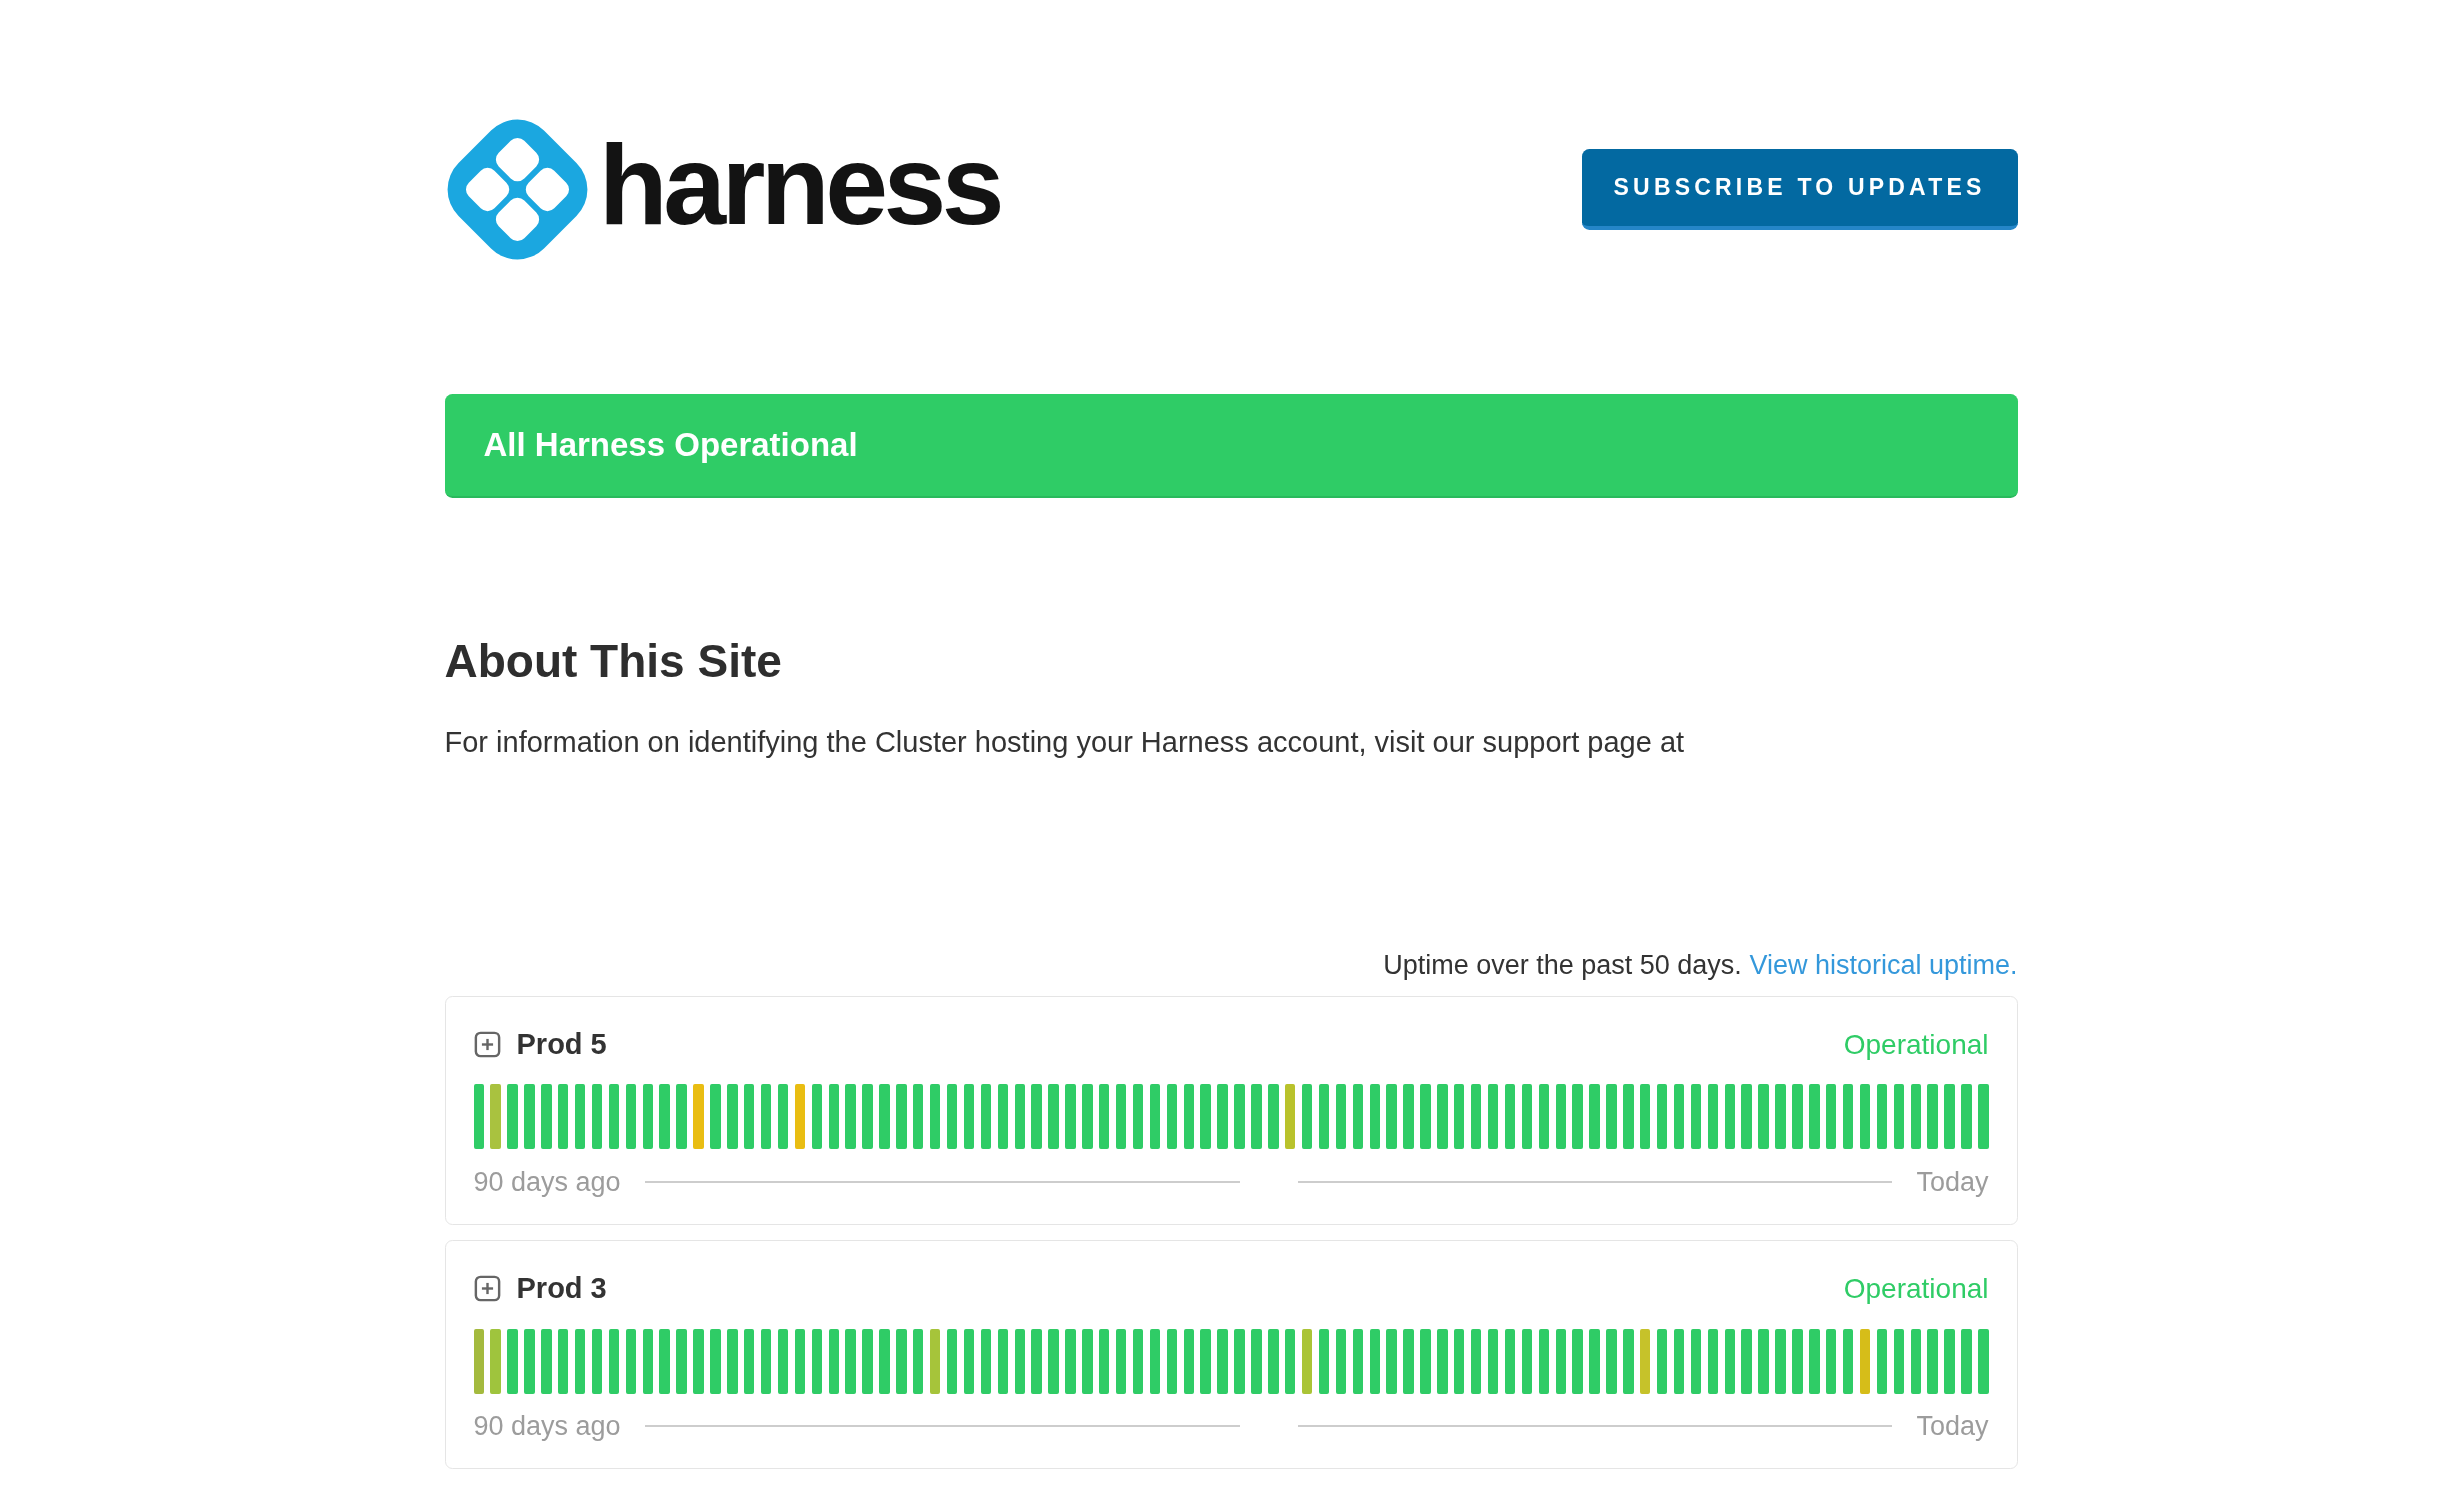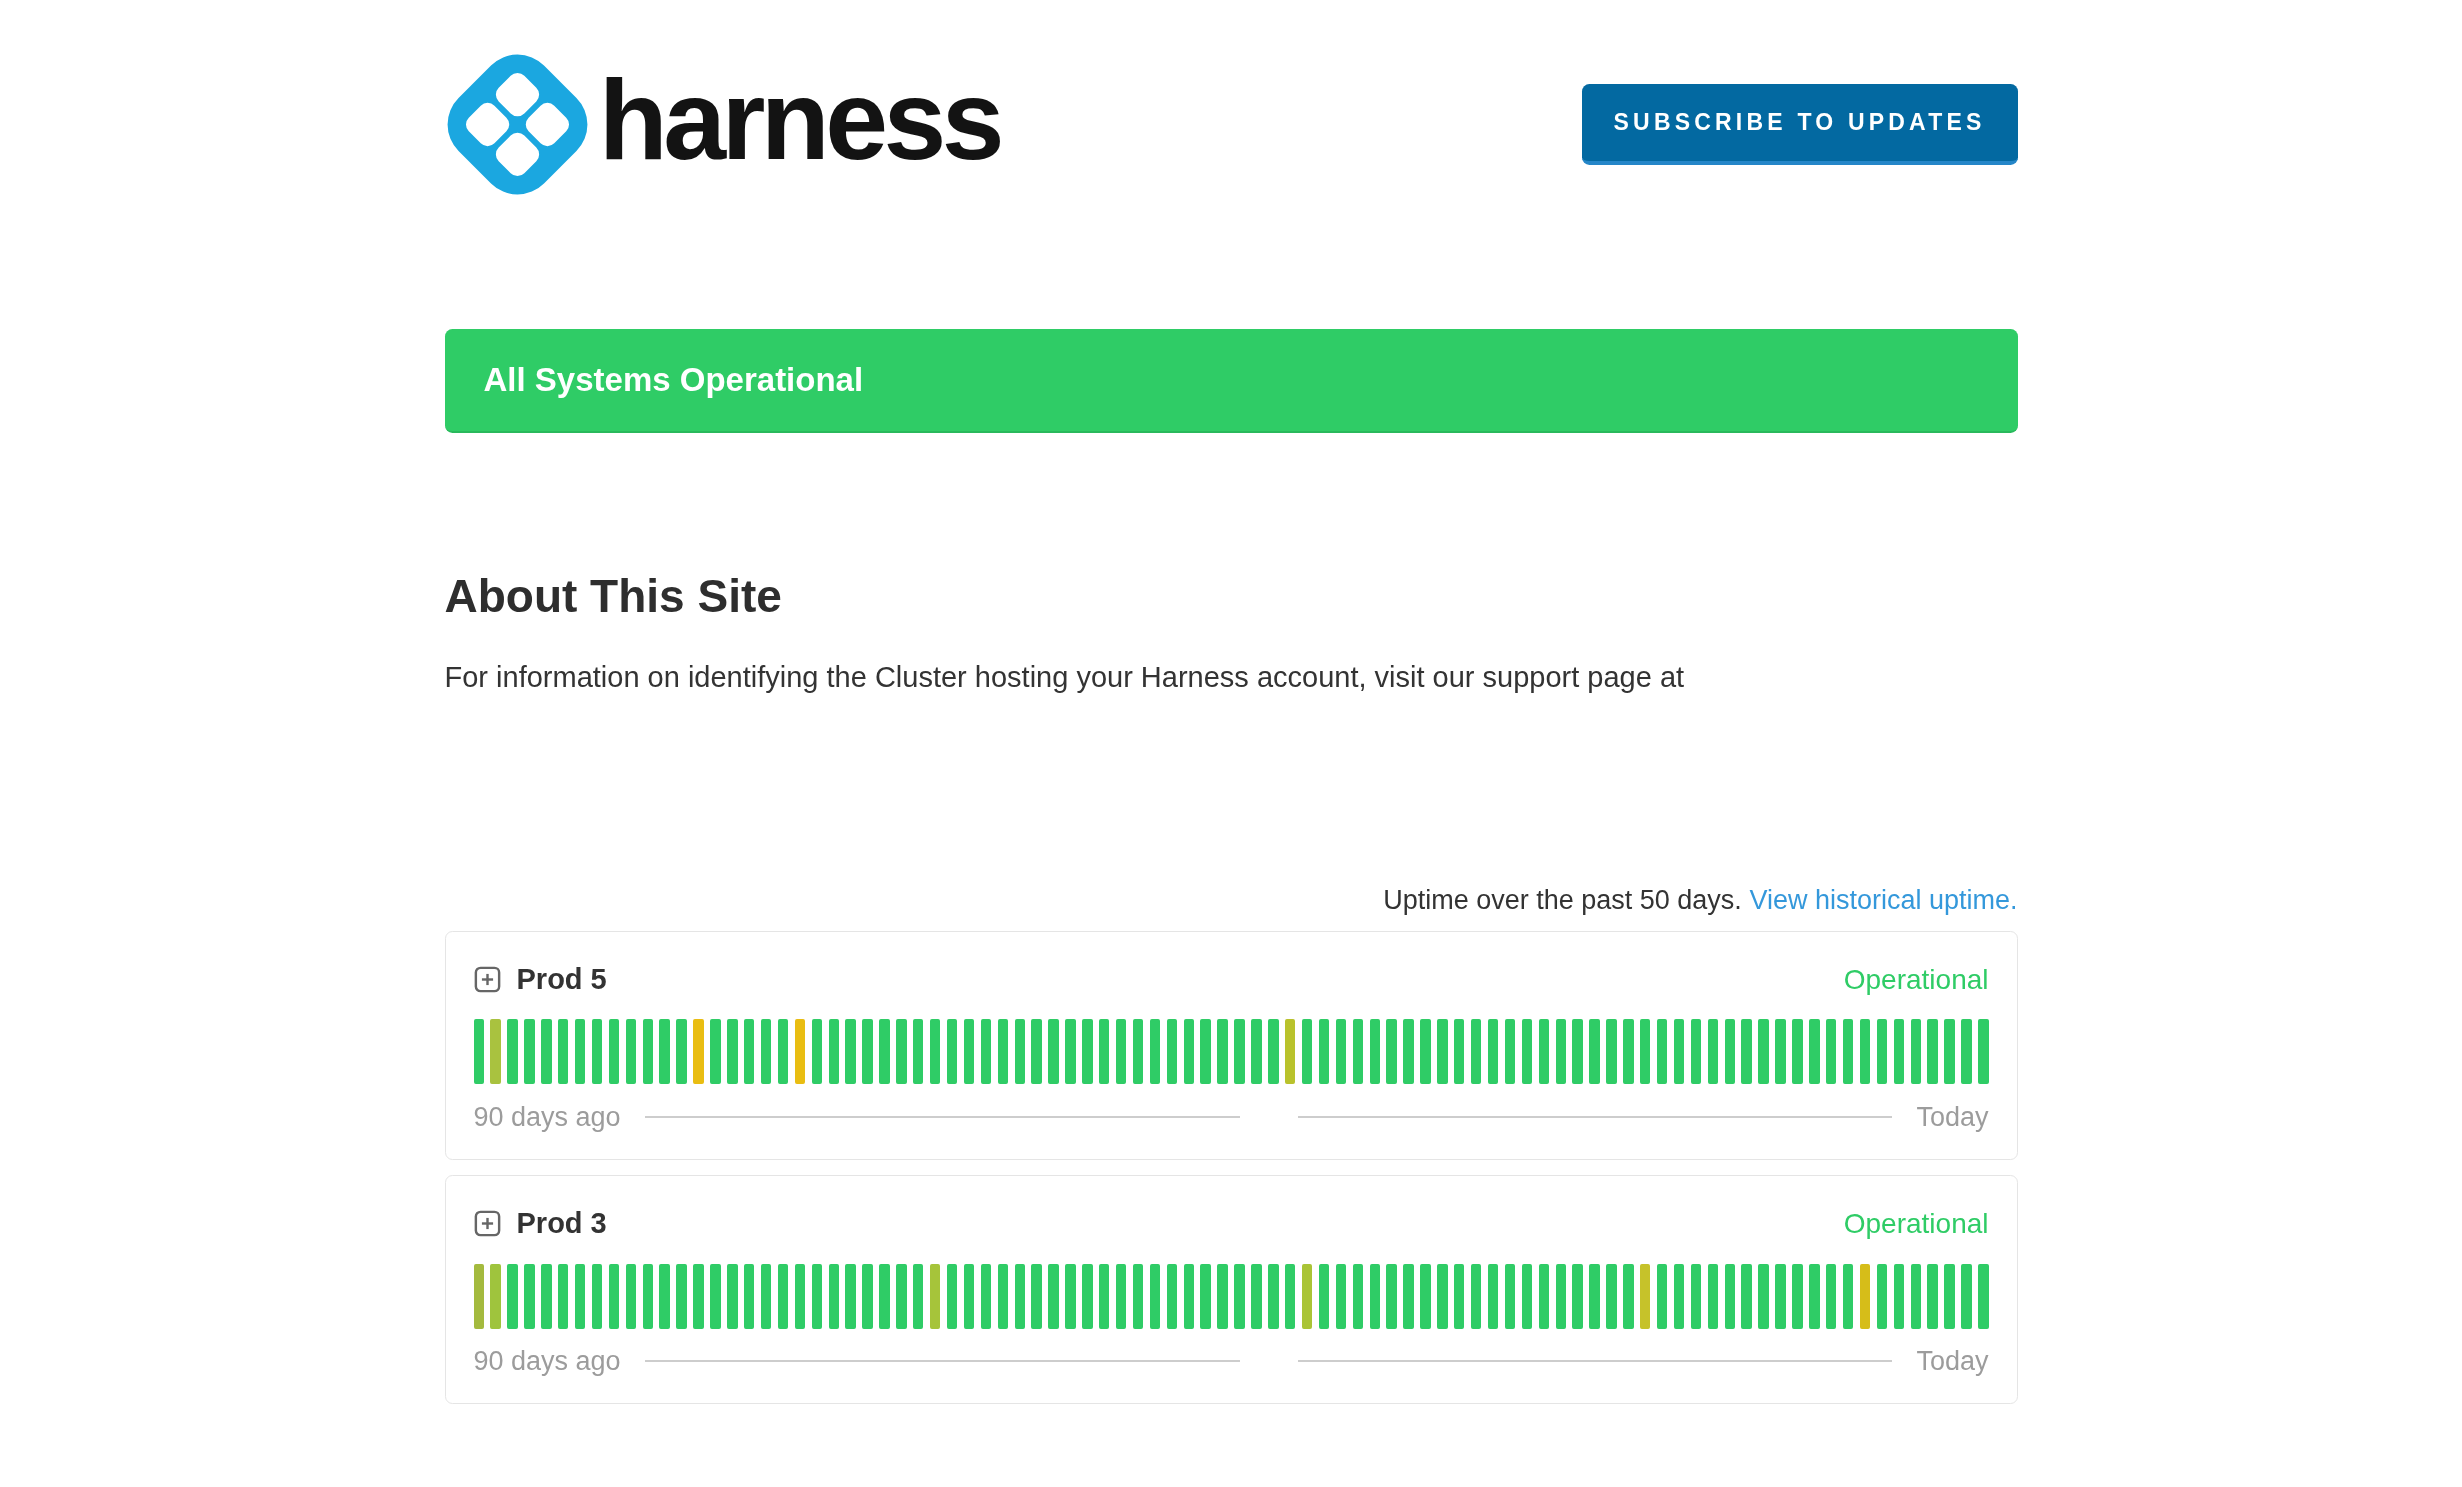--- a/index.html
+++ b/index.html
@@ -6,21 +6,21 @@
   html, body { margin: 0; padding: 0; }
   body {
     width: 2462px; height: 1488px;
     background: #ffffff;
     font-family: "Liberation Sans", sans-serif;
     overflow: hidden;
   }
   .container { width: 1573px; margin: 0 auto; }
 
   
-  .header { display: flex; justify-content: space-between; align-items: center; padding-top: 52px; gap: 20px; }
+  .header { display: flex; justify-content: space-between; align-items: center; padding-top: 117px; gap: 20px; }
   .logo { display: flex; align-items: center; gap: 9.3px; }
   .logo-icon { width: 145px; height: 145px; display: block; }
   .wordmark { font-size: 113px; font-weight: bold; color: #131313; letter-spacing: -4.6px; line-height: 1; margin-top: -7.4px; }
   .subscribe-btn {
     background: #3498db; color: #fff; border: none;
     border-bottom: 4.6px solid #2586c8;
     border-radius: 7.4px; padding: 25px 32px;
     font-family: "Liberation Sans", sans-serif;
     font-size: 23px; font-weight: bold; letter-spacing: 4.2px;
     cursor: pointer;
@@ -78,21 +78,21 @@
           <rect x="27.5" y="62.5" width="30" height="30" rx="8" fill="#ffffff"></rect>
           <rect x="62.5" y="62.5" width="30" height="30" rx="8" fill="#ffffff"></rect>
         </g>
       </svg>
       <div class="wordmark">harness</div>
     </div>
     <button class="subscribe-btn" style="background: #0369a1; border-bottom-color: rgb(37, 134, 200); color: rgb(255, 255, 255);">SUBSCRIBE TO UPDATES</button>
   </div>
 
   <div class="status-banner" style="background: rgb(47, 204, 102); color: rgb(255, 255, 255);">
-    <span>All Systems Operational</span>
+    <span>All Harness Operational</span>
   </div>
 
   <div class="about">
     <h1 class="about-title">About This Site</h1>
     <div class="about-body">
       <div>For information on identifying the Cluster hosting your Harness account, visit our support page at</div>
     </div>
   </div>
 
   <div class="uptime-caption">

